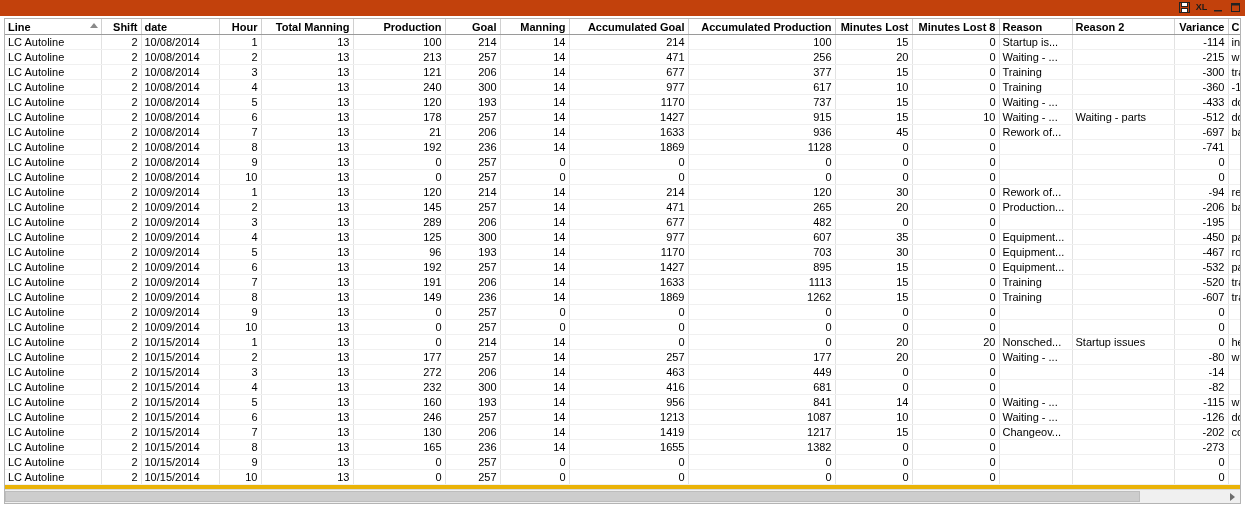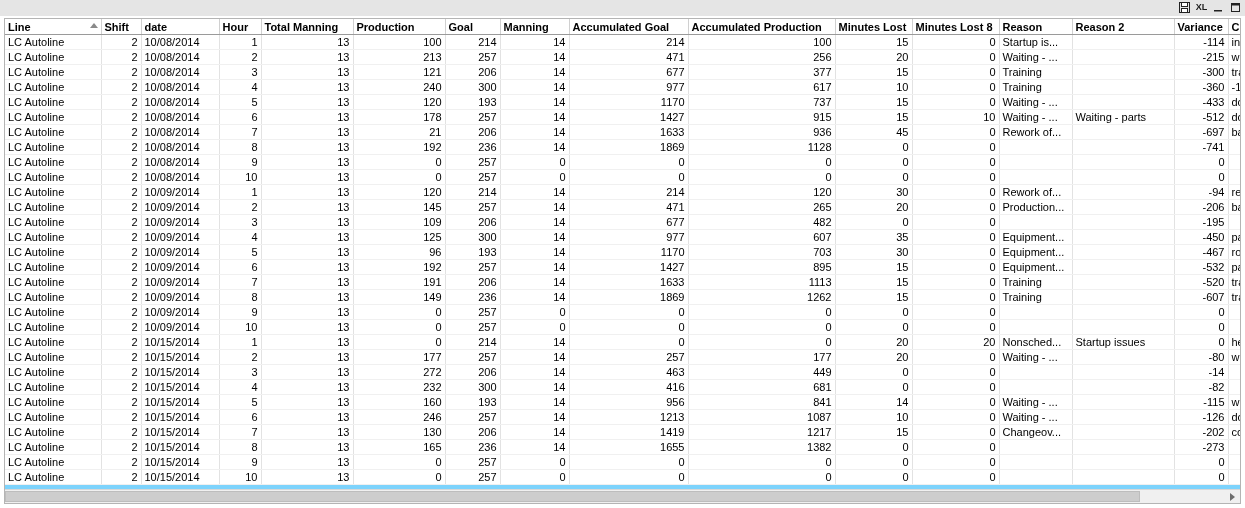--- a/index.html
+++ b/index.html
@@ -17,21 +17,21 @@
     width: 1245px;
     height: 508px;
     background: #ffffff;
     overflow: hidden;
     box-sizing: border-box;
   }
   
   .titlebar {
     position: relative;
     height: 16px;
-    background: #e5e5e5;
+    background: #c2410c;
     border-bottom: 0;
   }
   .titlebar-icons {
     position: absolute;
     right: 3px;
     top: 1px;
     display: flex;
     align-items: center;
     gap: 4px;
     font-size: 10px;
@@ -49,21 +49,21 @@
   }
   .ti svg { display: block; }
   
   .table-frame {
     position: absolute;
     left: 4px;
     top: 18px;
     width: 1237px;
     height: 486px;
     border: 1px solid #b4b4b4;
-    background: #7dd3fc;
+    background: #eab308;
     box-sizing: border-box;
     overflow: hidden;
   }
   .grid-scroll {
     position: absolute;
     left: 0;
     top: 0;
     right: 0;
     bottom: 14px;
     overflow: hidden;
@@ -80,21 +80,21 @@
     border-bottom: 1px solid #9a9a9a;
     font-weight: bold;
     font-size: 11px;
     height: 15px;
     padding: 0 3px;
     white-space: nowrap;
     overflow: hidden;
     text-overflow: clip;
     position: relative;
   }
-  table.grid th.num { text-align: left; }
+  table.grid th.num { text-align: right; }
   table.grid th.txt { text-align: left; }
   table.grid td {
     border-right: 1px solid #e2e2e2;
     border-bottom: 1px solid #f0f0f0;
     height: 14px;
     padding: 0 3px;
     white-space: nowrap;
     overflow: hidden;
     font-size: 11px;
     background: #ffffff;
@@ -437,21 +437,21 @@
               <td class="txt"></td>
               <td class="num">-206</td>
               <td class="txt">bad cover</td>
             </tr>
             <tr>
               <td class="txt">LC Autoline</td>
               <td class="num">2</td>
               <td class="txt">10/09/2014</td>
               <td class="num">3</td>
               <td class="num">13</td>
-              <td class="num">109</td>
+              <td class="num">289</td>
               <td class="num">206</td>
               <td class="num">14</td>
               <td class="num">677</td>
               <td class="num">482</td>
               <td class="num">0</td>
               <td class="num">0</td>
               <td class="txt"></td>
               <td class="txt"></td>
               <td class="num">-195</td>
               <td class="txt"></td>

